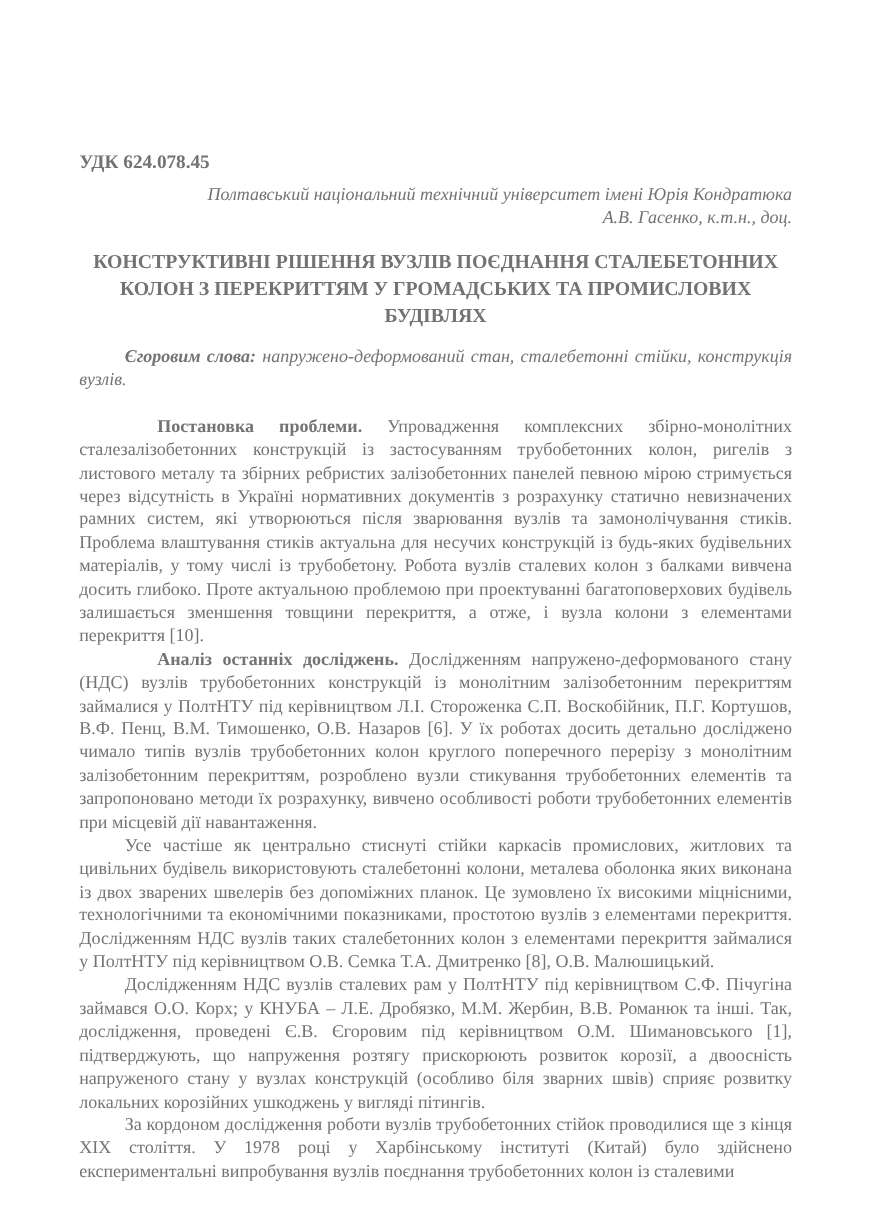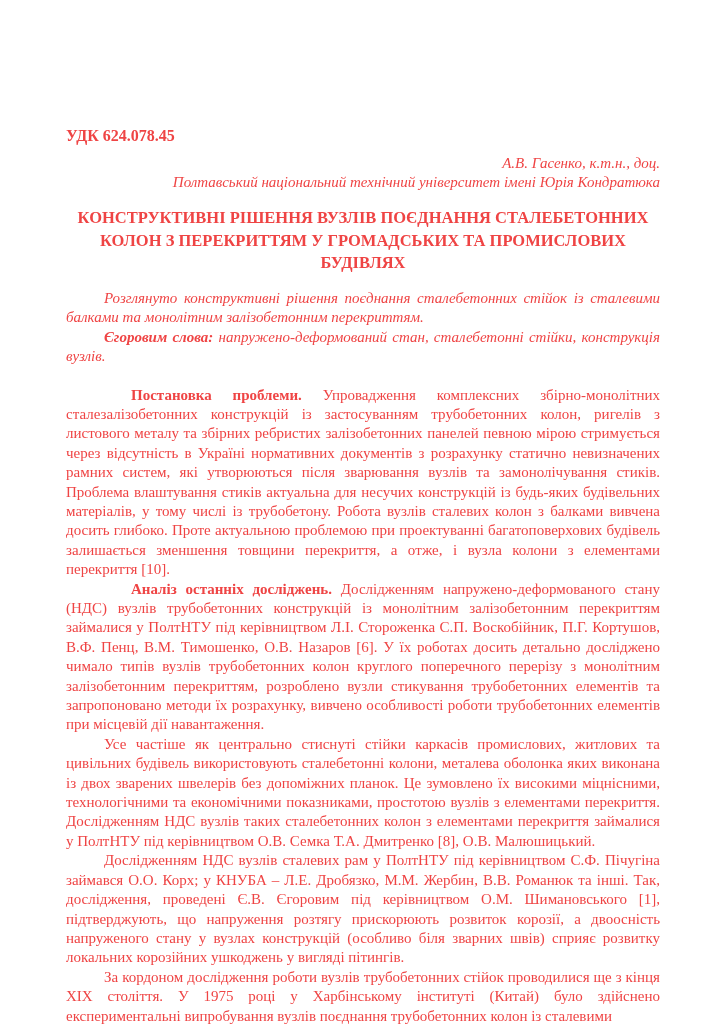--- a/index.html
+++ b/index.html
@@ -8,21 +8,21 @@
     background: #ffffff;
   }
   .page {
     position: relative;
     width: 724px;
     height: 1024px;
     box-sizing: border-box;
     margin: 0 auto;
     padding: 126px 64px 0 66px;
     background: #ffffff;
-    color: #ef4444;
+    color: #737373;
     font-family: "Liberation Serif", "DejaVu Serif", serif;
     font-size: 15px;
     line-height: 19.4px;
     overflow: hidden;
   }
   .udc {
     font-weight: bold;
     font-size: 16px;
     margin: 0 0 9px 0;
     text-align: left;
@@ -65,33 +65,32 @@
     margin-left: 27px;
   }
 </style>
 </head>
 <body>
 
 <div class="page">
 
   <div class="udc">УДК 624.078.45</div>
 
+  <div class="byline">Полтавський національний технічний університет імені Юрія Кондратюка</div>
+
   <div class="byline">А.В. Гасенко, к.т.н., доц.</div>
-
-  <div class="byline">Полтавський національний технічний університет імені Юрія Кондратюка</div>
 
   <h1 class="title">КОНСТРУКТИВНІ РІШЕННЯ ВУЗЛІВ ПОЄДНАННЯ СТАЛЕБЕТОННИХ КОЛОН З ПЕРЕКРИТТЯМ У ГРОМАДСЬКИХ ТА ПРОМИСЛОВИХ БУДІВЛЯХ</h1>
 
-  <p class="abstract">Розглянуто конструктивні рішення поєднання сталебетонних стійок із сталевими балками та монолітним залізобетонним перекриттям.</p>
 
   <p class="keywords"><b class="kw-label">Єгоровим слова:</b> <span>напружено-деформований стан, сталебетонні стійки, конструкція вузлів.</span></p>
 
   <p class="par"><b class="lead">Постановка проблеми.</b> <span>Упровадження комплексних збірно-монолітних сталезалізобетонних конструкцій із застосуванням трубобетонних колон, ригелів з листового металу та збірних ребристих залізобетонних панелей певною мірою стримується через відсутність в Україні нормативних документів з розрахунку статично невизначених рамних систем, які утворюються після зварювання вузлів та замонолічування стиків. Проблема влаштування стиків актуальна для несучих конструкцій із будь-яких будівельних матеріалів, у тому числі із трубобетону. Робота вузлів сталевих колон з балками вивчена досить глибоко. Проте актуальною проблемою при проектуванні багатоповерхових будівель залишається зменшення товщини перекриття, а отже, і вузла колони з елементами перекриття [10].</span></p>
 
   <p class="par"><b class="lead">Аналіз останніх досліджень.</b> <span>Дослідженням напружено-деформованого стану (НДС) вузлів трубобетонних конструкцій із монолітним залізобетонним перекриттям займалися у ПолтНТУ під керівництвом Л.І. Стороженка С.П. Воскобійник, П.Г. Кортушов, В.Ф. Пенц, В.М. Тимошенко, О.В. Назаров [6]. У їх роботах досить детально досліджено чимало типів вузлів трубобетонних колон круглого поперечного перерізу з монолітним залізобетонним перекриттям, розроблено вузли стикування трубобетонних елементів та запропоновано методи їх розрахунку, вивчено особливості роботи трубобетонних елементів при місцевій дії навантаження.</span></p>
 
   <p class="par"><span>Усе частіше як центрально стиснуті стійки каркасів промислових, житлових та цивільних будівель використовують сталебетонні колони, металева оболонка яких виконана із двох зварених швелерів без допоміжних планок. Це зумовлено їх високими міцнісними, технологічними та економічними показниками, простотою вузлів з елементами перекриття. Дослідженням НДС вузлів таких сталебетонних колон з елементами перекриття займалися у ПолтНТУ під керівництвом О.В. Семка Т.А. Дмитренко [8], О.В. Малюшицький.</span></p>
 
   <p class="par"><span>Дослідженням НДС вузлів сталевих рам у ПолтНТУ під керівництвом С.Ф. Пічугіна займався О.О. Корх; у КНУБА – Л.Е. Дробязко, М.М. Жербин, В.В. Романюк та інші. Так, дослідження, проведені Є.В. Єгоровим під керівництвом О.М. Шимановського [1], підтверджують, що напруження розтягу прискорюють розвиток корозії, а двоосність напруженого стану у вузлах конструкцій (особливо біля зварних швів) сприяє розвитку локальних корозійних ушкоджень у вигляді пітингів.</span></p>
 
-  <p class="par"><span>За кордоном дослідження роботи вузлів трубобетонних стійок проводилися ще з кінця XIX століття. У 1975 році у Харбінському інституті (Китай) було здійснено експериментальні випробування вузлів поєднання трубобетонних колон із сталевими</span></p>
+  <p class="par"><span>За кордоном дослідження роботи вузлів трубобетонних стійок проводилися ще з кінця XIX століття. У 1978 році у Харбінському інституті (Китай) було здійснено експериментальні випробування вузлів поєднання трубобетонних колон із сталевими</span></p>
 
 </div>
 
 </body></html>

